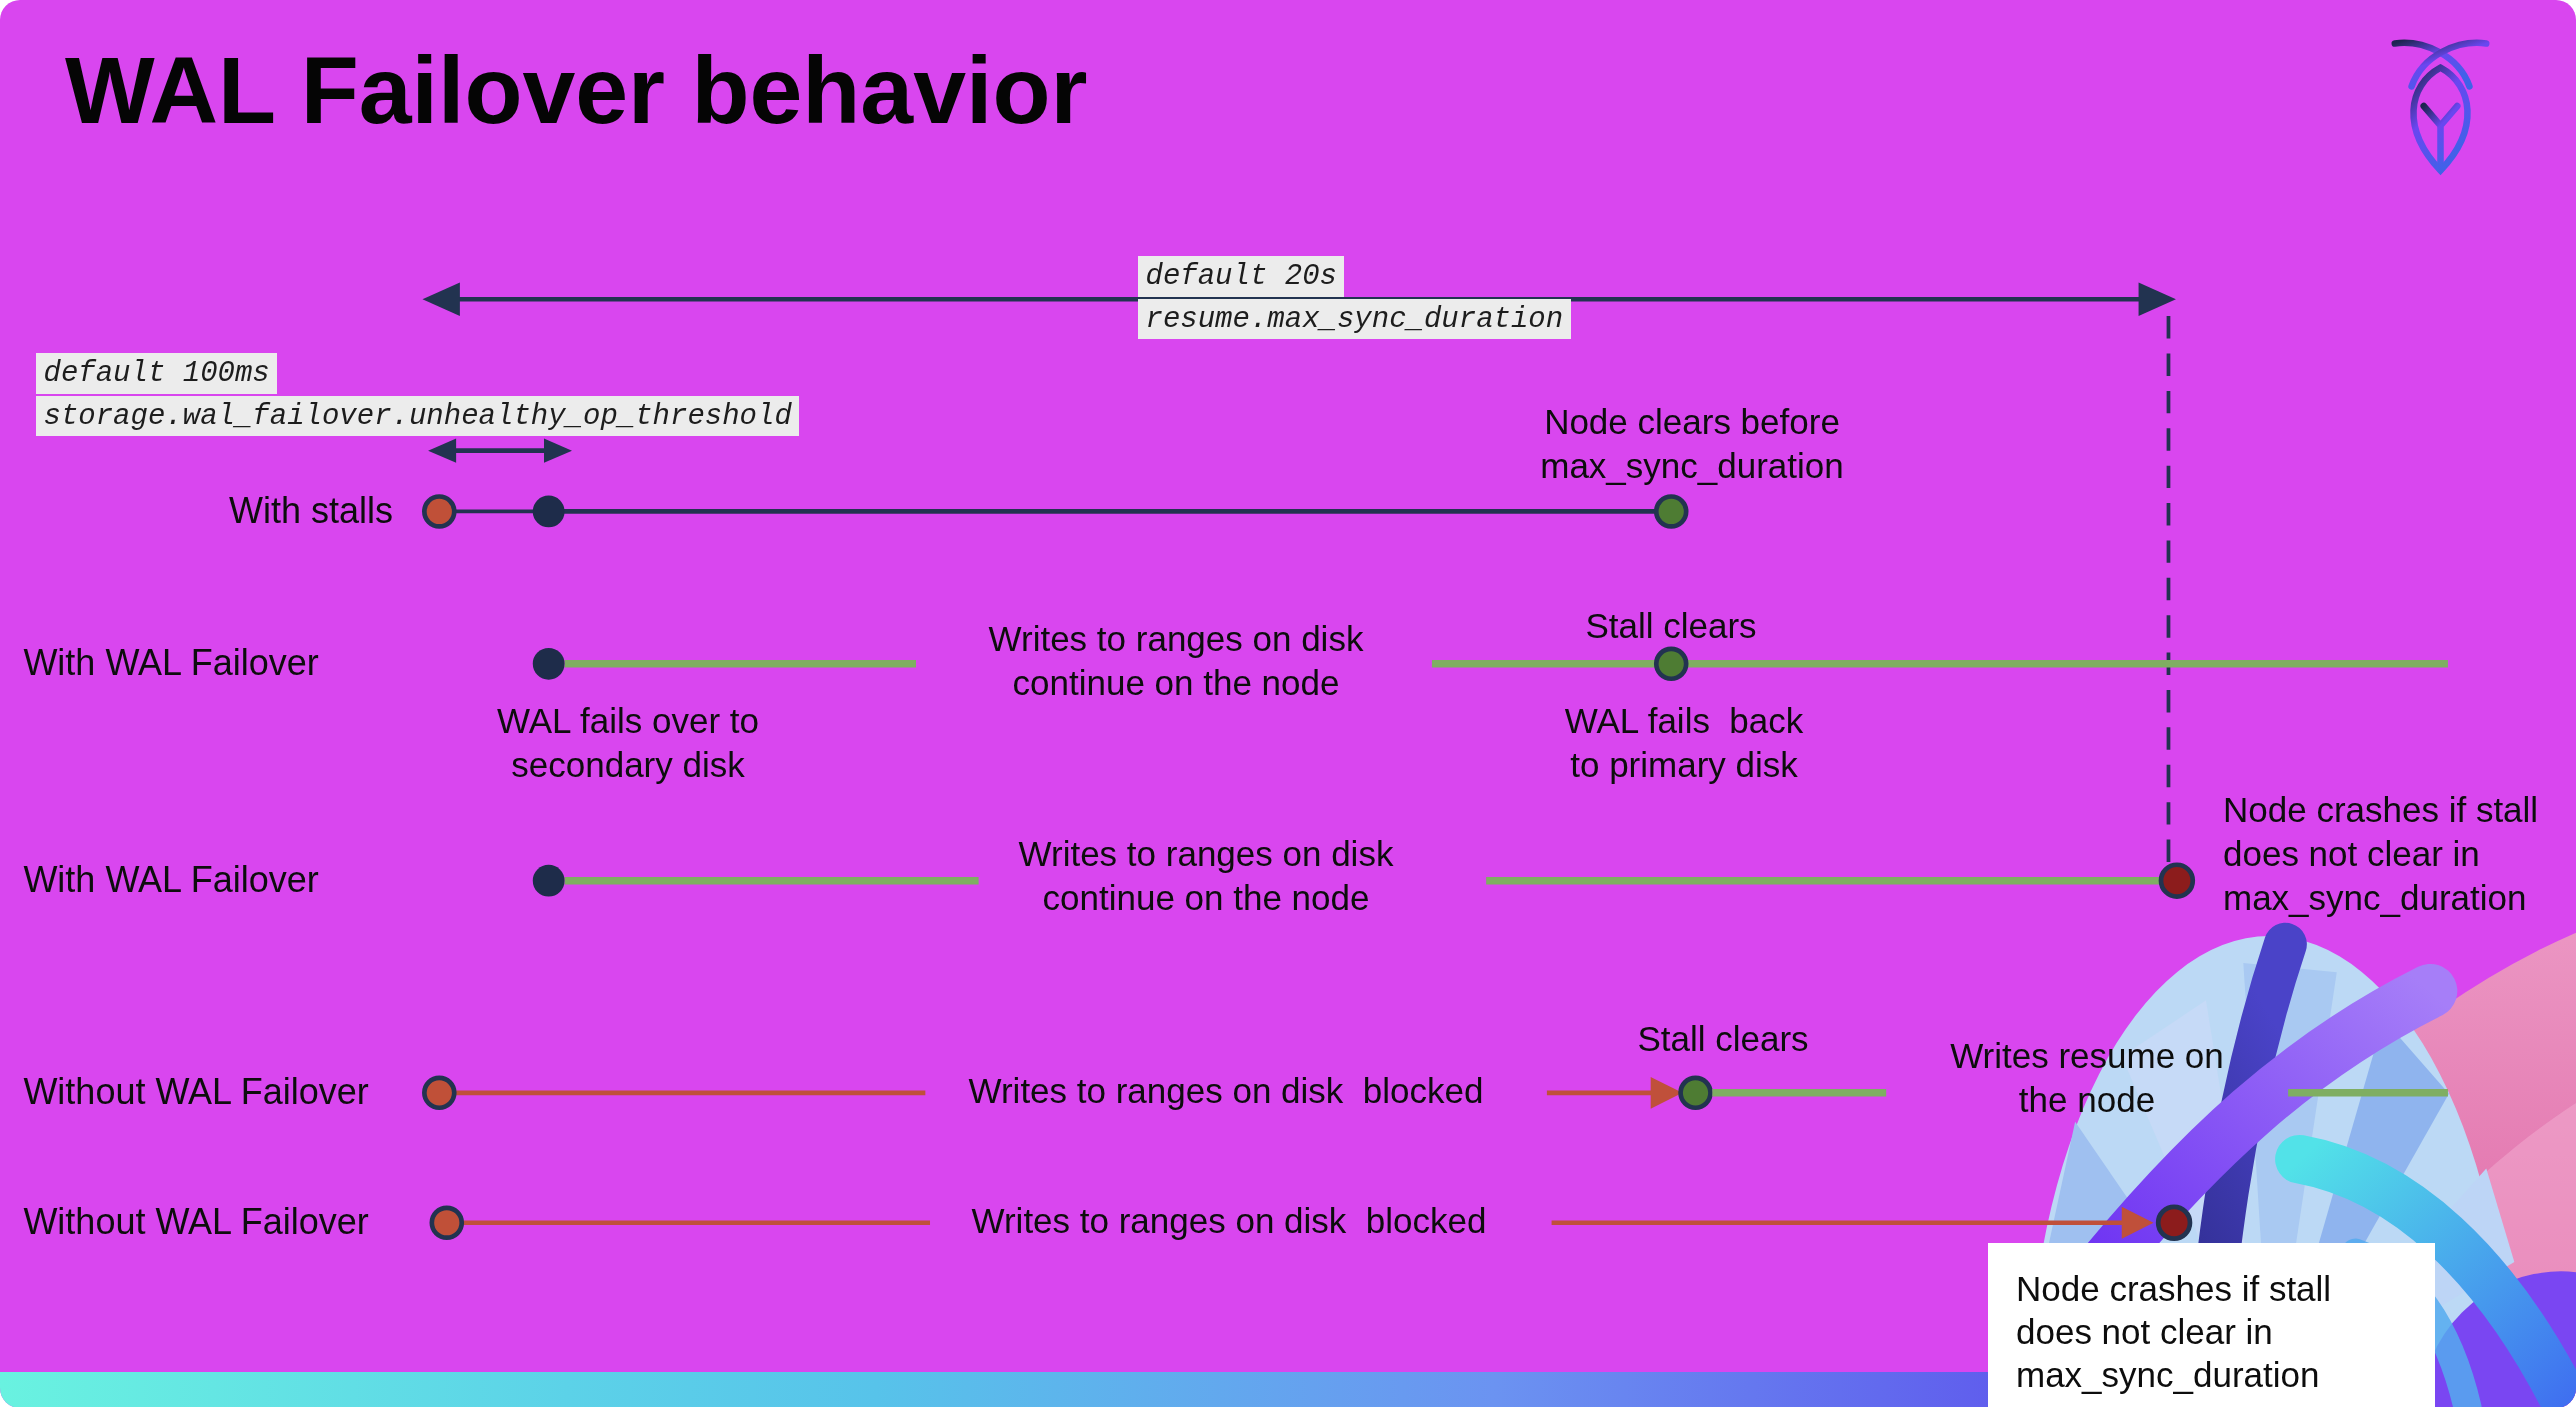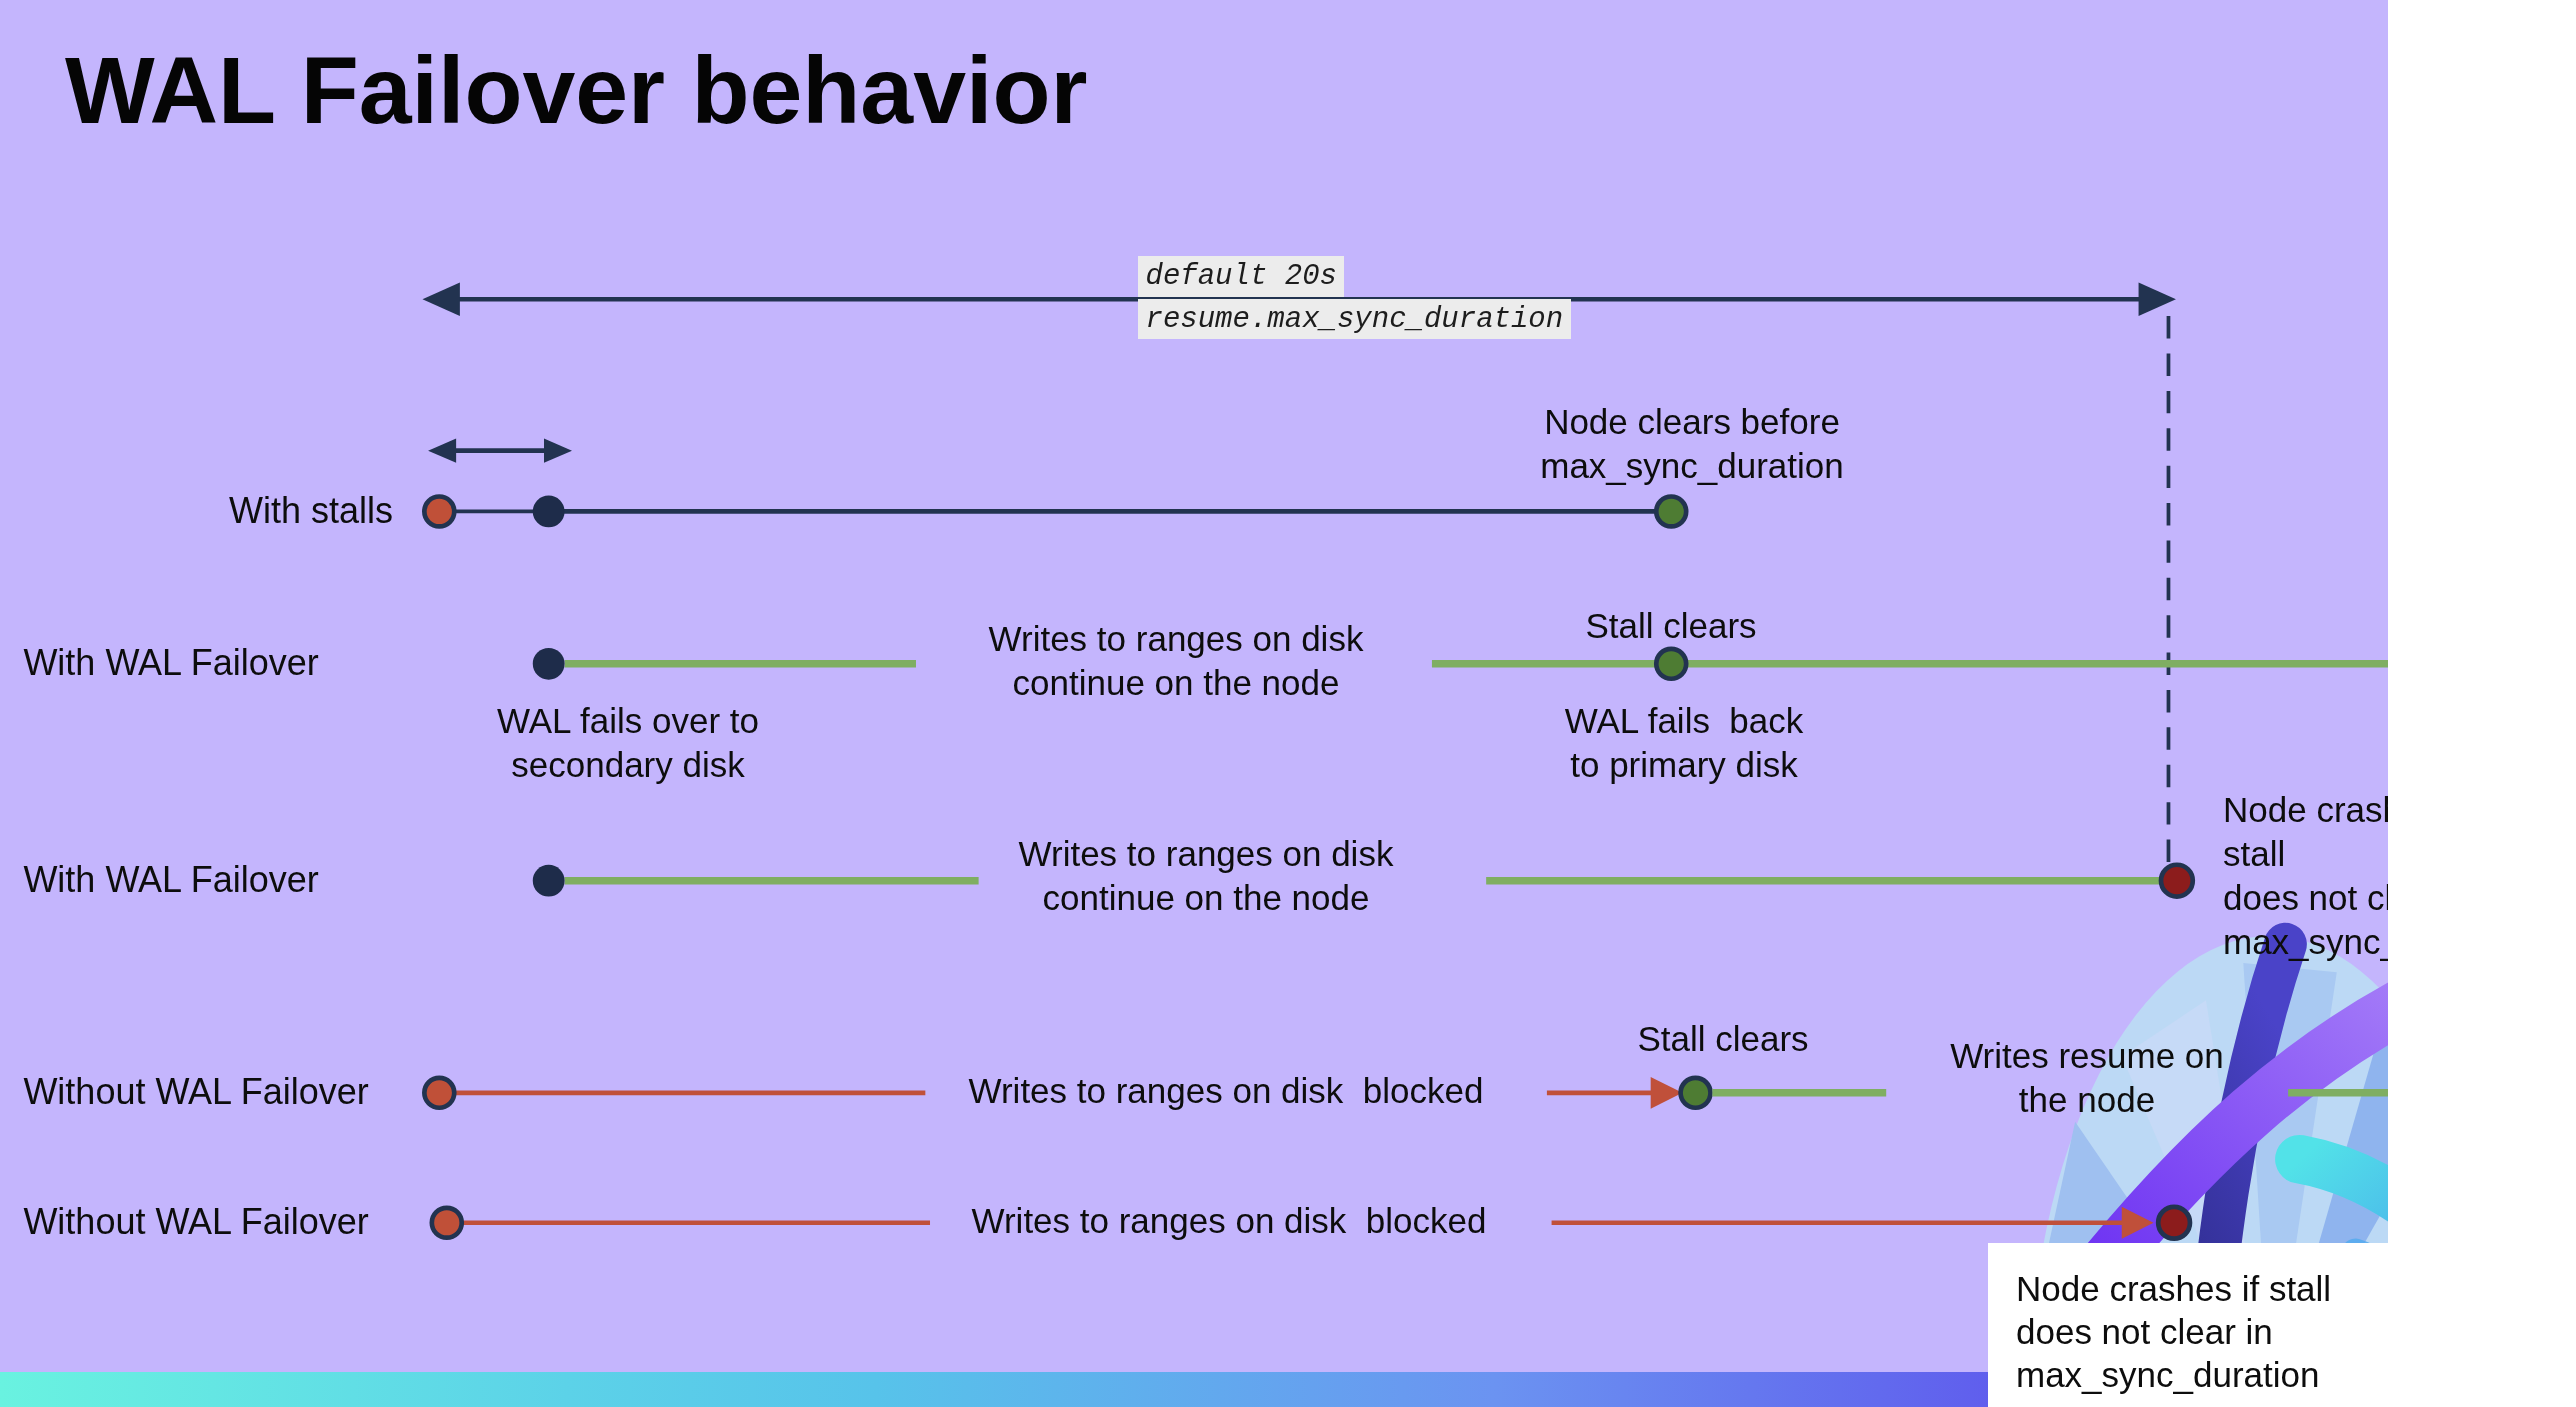--- a/index.html
+++ b/index.html
@@ -1,18 +1,18 @@
 <!DOCTYPE html>
 <html style="font-size:15px"><head>
 <meta charset="utf-8">
 <style>
   html,body{margin:0;padding:0;background:#ffffff;}
   .slide{
-    position:relative;width:2388px;height:1408px;background:#c4b5fd;
-    overflow:hidden;font-family:"Liberation Sans", sans-serif;color:#111;
+    position:relative;width:2576px;height:1408px;background:#d946ef;
+    overflow:hidden;font-family:"Liberation Sans", sans-serif;color:#111;border-radius:20px;
   }
   .title{
     position:absolute;left:65px;top:36px;font-size:95px;font-weight:700;
     letter-spacing:0px;color:#050505;white-space:nowrap;z-index:5;
   }
   .code-block{position:absolute;z-index:5;font-family:"Liberation Mono","DejaVu Sans Mono",monospace;
     font-size:29px;line-height:37px;color:#1d1d1d;}
   .code-block .code-line{display:table;background:#ececec;padding:1.9px 7.5px;margin-bottom:1.9px;white-space:pre;font-style:italic;}
   .note{position:absolute;font-size:35px;line-height:44px;color:#0d0d0d;
     white-space:pre-wrap;text-align:center;transform:translateX(-50%);z-index:5;}
@@ -93,20 +93,24 @@
       <path d="M55,34 C20,53 13,100 55,144 C97,100 90,53 55,34 Z"></path>
       <path d="M55,142 L55,96 M55,96 L37,75 M55,96 L73,75"></path>
     </g>
   </svg>
 
   <div class="code-block" style="left:1138px;top:256px;">
     <div class="code-line">default 20s</div>
     <div class="code-line">resume.max_sync_duration</div>
   </div>
 
+  <div class="code-block" style="left:36px;top:353px;">
+    <div class="code-line">default 100ms</div>
+    <div class="code-line">storage.wal_failover.unhealthy_op_threshold</div>
+  </div>
 
   <svg class="layer" width="2576" height="1408" viewBox="0 0 2756 1506">
 
     <line x1="488" y1="320" x2="2292" y2="320" stroke="#223350" stroke-width="5"></line>
     <polygon points="452,320 492,302 492,338" fill="#223350"></polygon>
     <polygon points="2328,320 2288,302 2288,338" fill="#223350"></polygon>
 
     <line x1="2320" y1="338" x2="2320" y2="922" stroke="#223350" stroke-width="4" stroke-dasharray="24 16"></line>
 
     <line x1="478" y1="482" x2="592" y2="482" stroke="#223350" stroke-width="5"></line>

